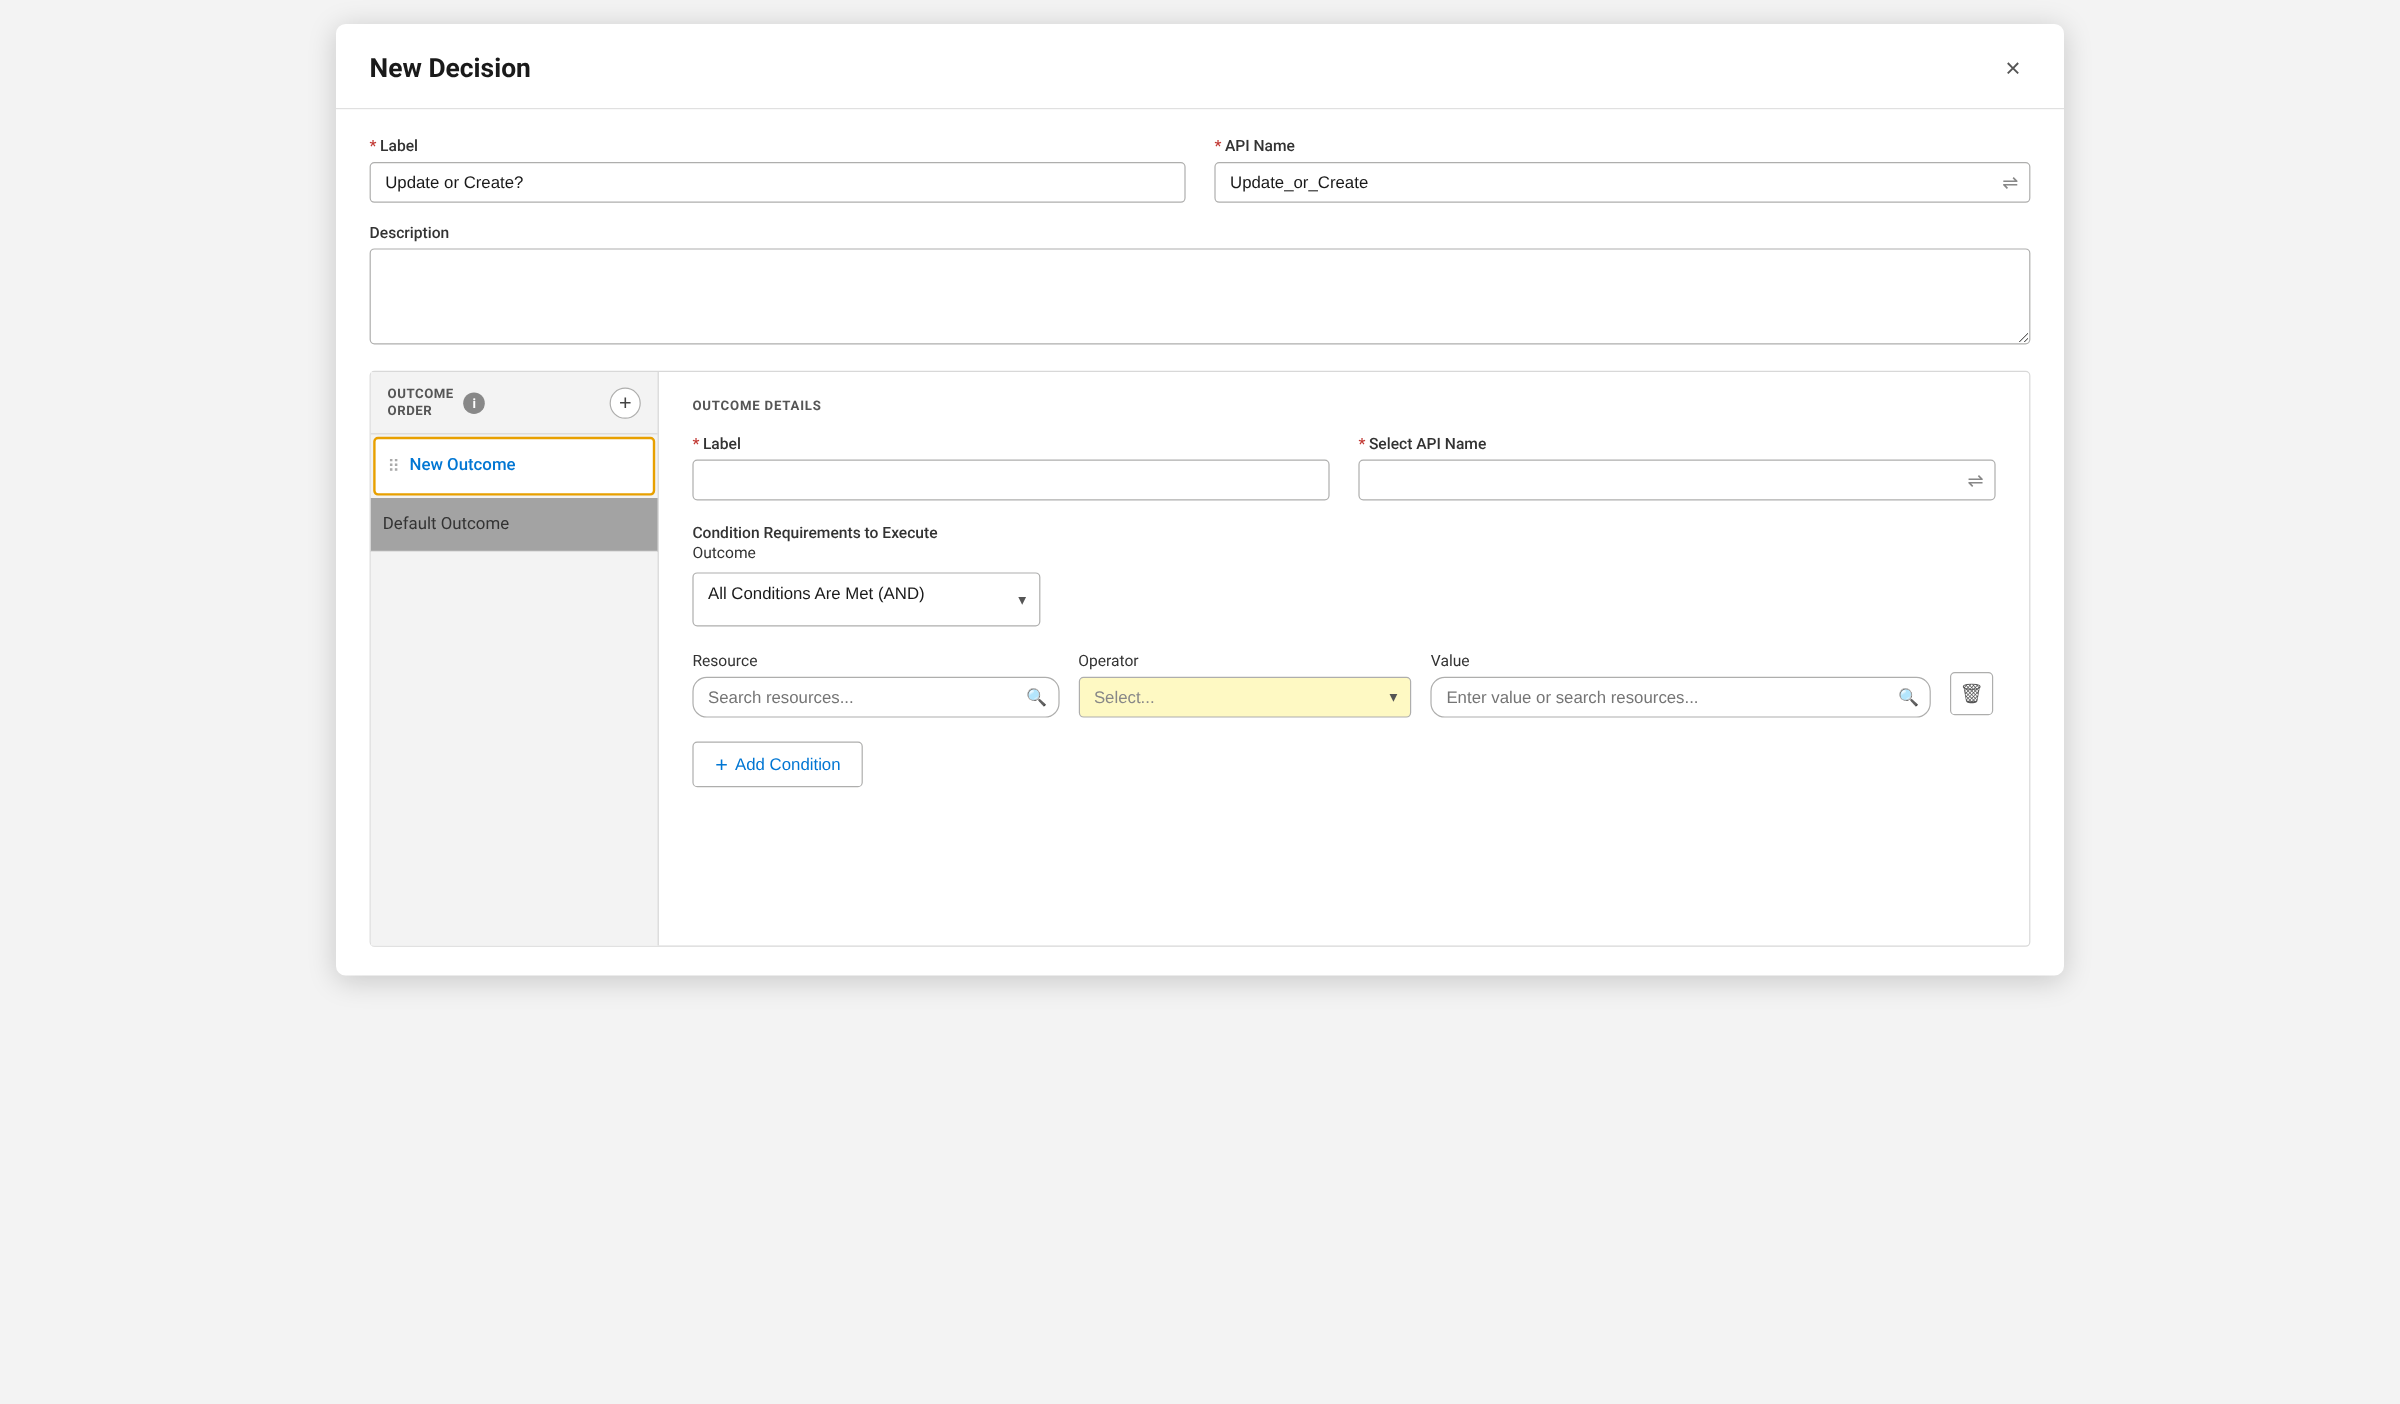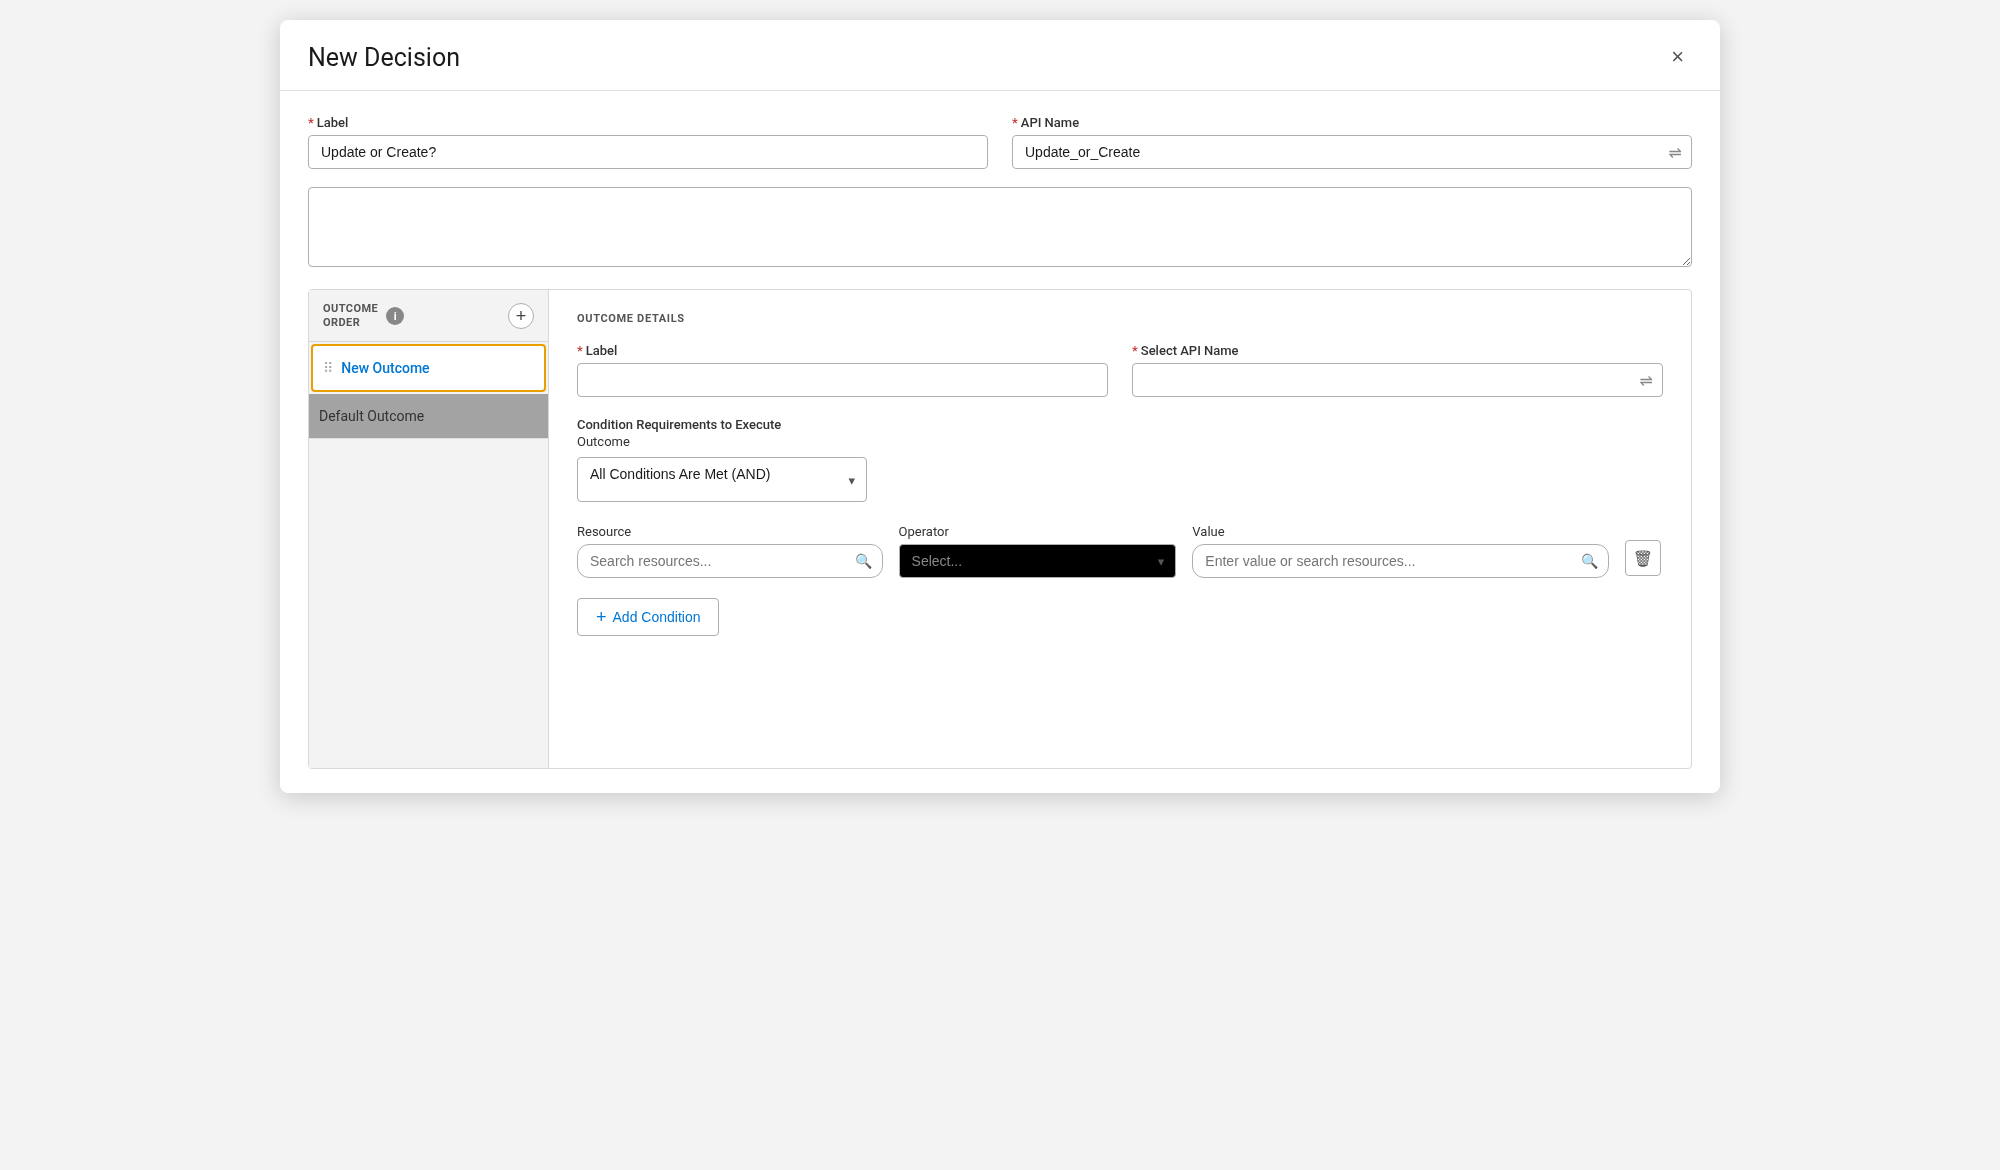--- a/index.html
+++ b/index.html
@@ -21,22 +21,22 @@
       overflow: hidden;
     }
     .modal-header {
       display: flex;
       align-items: center;
       justify-content: space-between;
       padding: 20px 28px 16px 28px;
       border-bottom: 1px solid #e0e0e0;
     }
     .modal-title {
-      font-size: 25px;
-      font-weight: 400;
+      font-size: 22px;
+      font-weight: 700;
       color: #1a1a1a;
     }
     .close-btn {
       background: none;
       border: none;
       cursor: pointer;
       font-size: 22px;
       color: #555;
       padding: 4px 8px;
       border-radius: 4px;
@@ -290,21 +290,21 @@
     .search-icon {
       position: absolute;
       right: 10px;
       top: 50%;
       transform: translateY(-50%);
       color: #888;
       font-size: 14px;
     }
     .select-operator {
       appearance: none;
-      background: #000000;
+      background: #fef9c3;
       border: 1px solid #aeaead;
       border-radius: 4px;
       padding: 8px 40px 8px 12px;
       font-size: 14px;
       color: #888;
       width: 100%;
       outline: none;
       cursor: pointer;
     }
     .delete-btn {
@@ -363,20 +363,21 @@
           <span class="required-star">*</span><span>API Name</span>
         </label>
         <div class="api-name-wrapper">
           <input class="form-input" type="text" value="Update_or_Create" style="">
           <span class="api-icon">⇌</span>
         </div>
       </div>
     </div>
 
     <div class="form-group" style="margin-bottom:22px;">
+      <label class="form-label">Description</label>
       <textarea class="form-input description-input" style=""></textarea>
     </div>
 
 
     <div class="outcomes-area">
 
       <div class="outcome-order-panel">
         <div class="outcome-order-header">
           <span class="outcome-order-label">OUTCOME<br>ORDER</span>
           <span class="info-icon">i</span>

